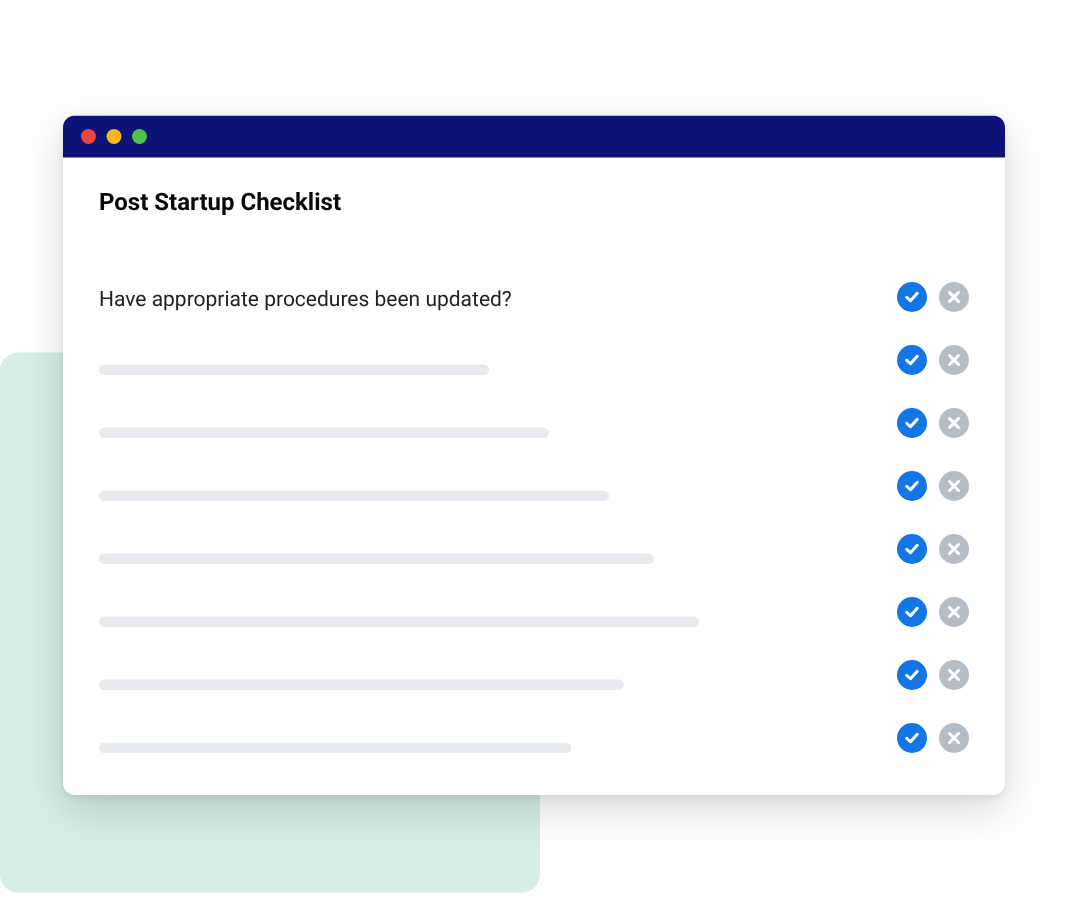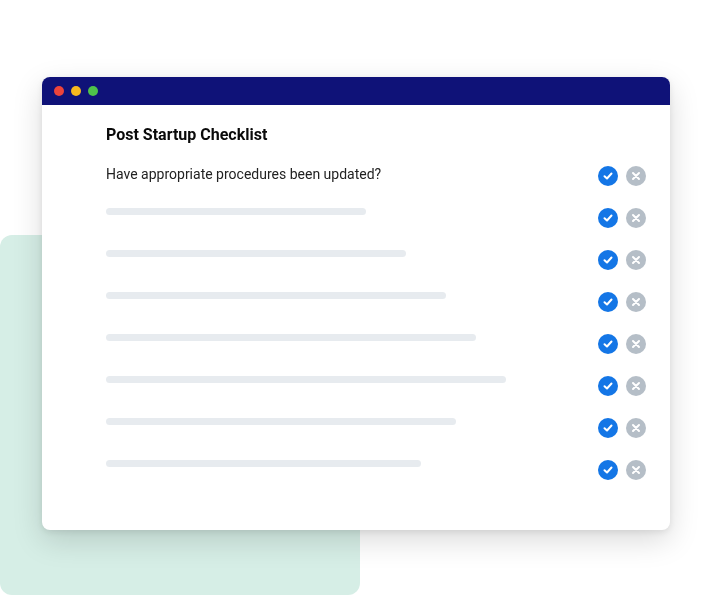--- a/index.html
+++ b/index.html
@@ -43,31 +43,30 @@
   .titlebar .dot {
     width: 10px;
     height: 10px;
     border-radius: 50%;
   }
   .dot.red { background: #ed443b; }
   .dot.yellow { background: #f7b81e; }
   .dot.green { background: #4fc24b; }
   .content {
     padding: 20px 24px 10px 24px;
-    margin-left: 40px;
   }
   .title {
     font-size: 16px;
     font-weight: 700;
     color: #0a0a0a;
     margin-bottom: 22px;
   }
   .item {
     display: flex;
-    align-items: flex-start;
+    align-items: flex-end;
     justify-content: space-between;
     height: 42px;
   }
   .item-text {
     font-size: 14px;
     color: #222;
   }
   .placeholder {
     height: 7px;
     background: #e7ebef;

